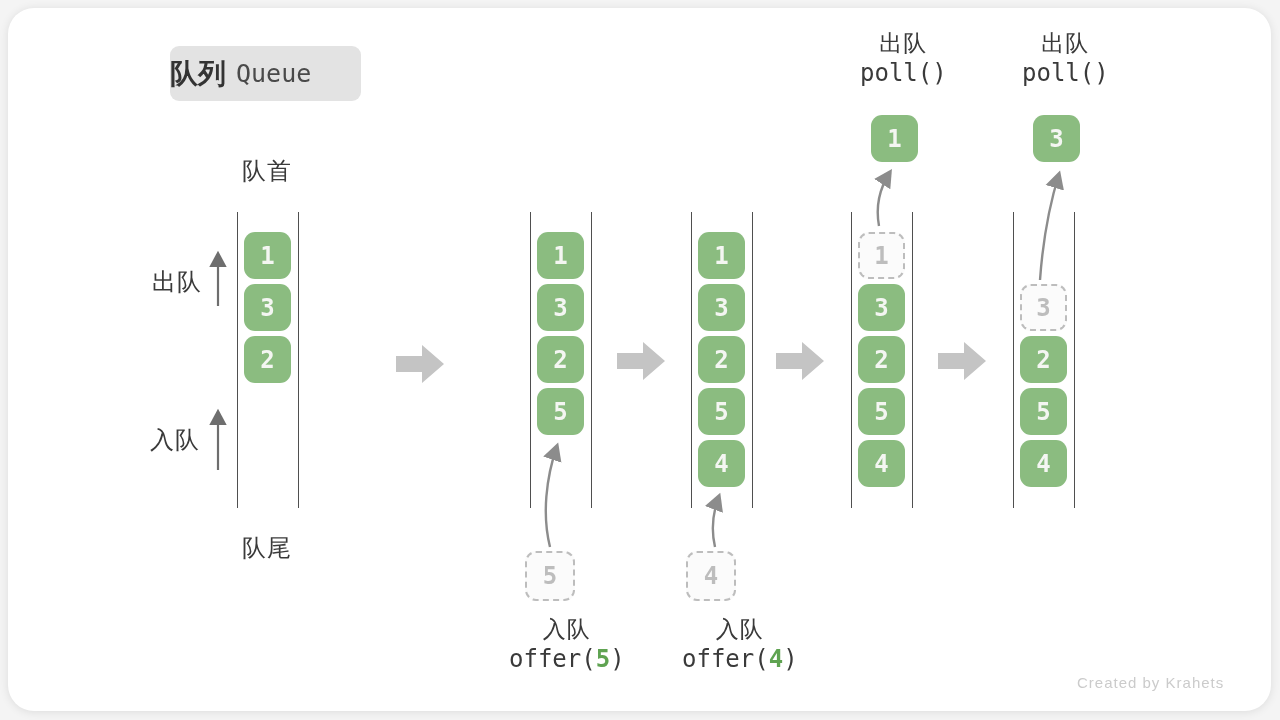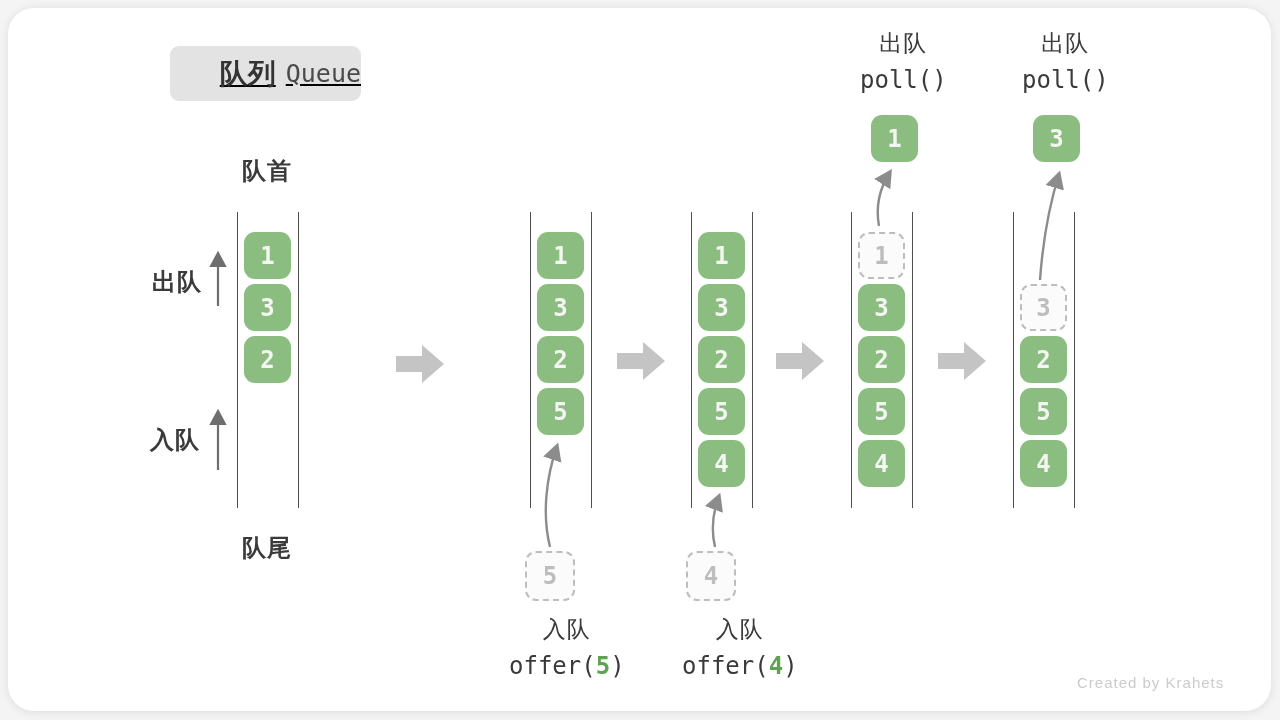--- a/index.html
+++ b/index.html
@@ -14,29 +14,29 @@
     position:absolute;left:8px;top:8px;width:1263px;height:703px;
     background:#ffffff;border-radius:26px;
     box-shadow:0 1px 10px rgba(0,0,0,0.10);
   }
   .abs{position:absolute;align-items:center;}
 
   
   .title-badge{
     left:170px;top:46px;width:191px;height:55px;
     background:#e3e3e3;border-radius:9px;
-    display:flex;align-items:center;justify-content:flex-end;gap:10px;text-decoration:underline;
+    display:flex;align-items:center;justify-content:flex-start;gap:10px;
   }
   .title-zh{font-size:28px;font-weight:bold;color:#333;}
   .title-en{font-size:25px;color:#4a4a4a;font-family:"DejaVu Sans Mono",monospace;}
 
   
-  .zh-bold{font-size:24px;font-weight:bold;color:#3a3a3a;letter-spacing:1px;}
+  .zh-bold{font-size:24px;font-weight:normal;color:#3a3a3a;letter-spacing:1px;}
   .op-label .zh{font-size:23px;color:#3a3a3a;font-weight:500;letter-spacing:1px;}
-  .op-label .code{font-size:24px;color:#3a3a3a;font-family:"DejaVu Sans Mono",monospace;margin-top:7px;}
+  .op-label .code{font-size:24px;color:#3a3a3a;font-family:"DejaVu Sans Mono",monospace;margin-top:0;}
   .op-label .code .arg{font-weight:bold;}
   .op-label{display:flex;flex-direction:column;}
 
   
   .qline{position:absolute;width:0;border-left:1.6px solid #4f4f4f;}
   .cell{
     position:absolute;border-radius:11px;
     display:flex;align-items:center;justify-content:center;
     font-family:"DejaVu Sans Mono",monospace;font-weight:bold;font-size:24px;
     box-sizing:border-box;

